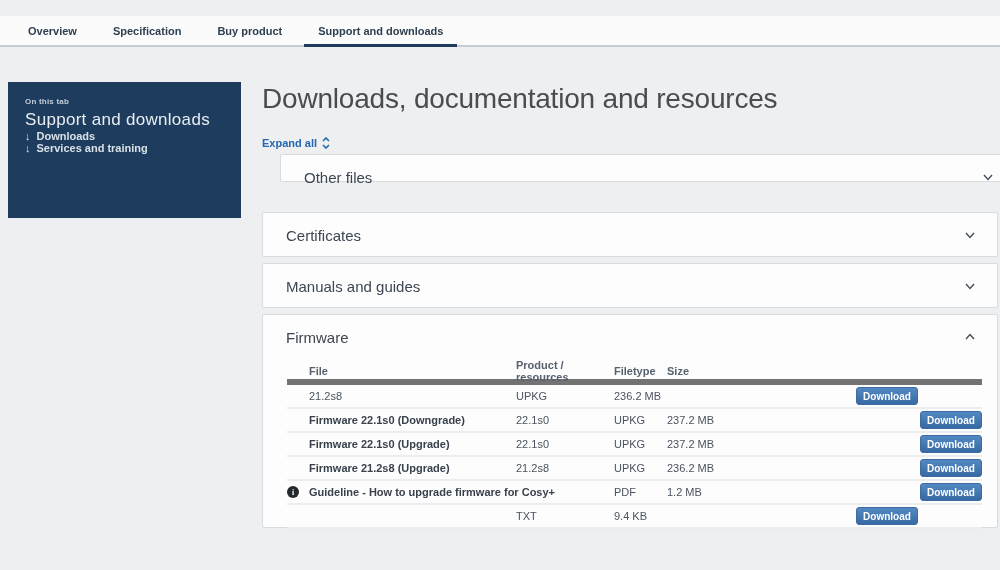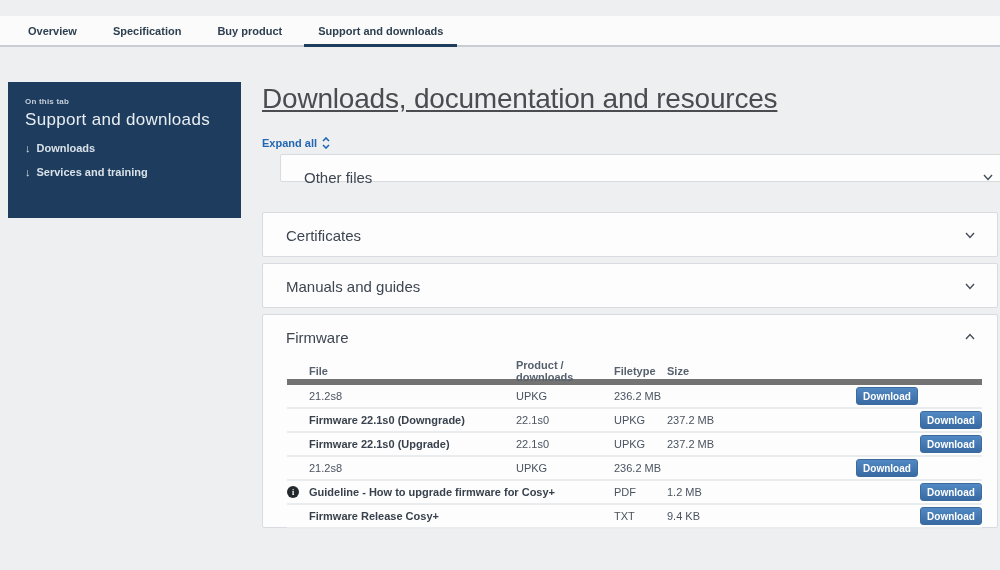--- a/index.html
+++ b/index.html
@@ -33,31 +33,30 @@
     background:#1d3c5e; padding:15px 16px 0 17px;
   }
   .sidebar .kicker {
     font-size:8px; font-weight:bold; color:#c4cfd9; letter-spacing:.2px;
   }
   .sidebar .side-title {
     font-size:17px; font-weight:400; color:#e8edf1;
     margin-top:4px; letter-spacing:.3px; white-space:nowrap;
   }
   .side-link {
-    margin-top:12px; font-size:11px; font-weight:bold; color:#d9e1e8;
+    margin-top:0; font-size:11px; font-weight:bold; color:#d9e1e8;
     cursor:pointer; white-space:nowrap;
   }
   .side-link .arr { margin-right:6px; font-weight:normal; }
 
   
   .page-title {
     position:absolute; left:262px; top:83px;
     font-size:28px; font-weight:500; color:#494c50; letter-spacing:-0.2px;
     white-space:nowrap;
-    text-decoration:underline;
   }
   .expand-all {
     position:absolute; left:262px; top:137px; width:736px;
     font-size:11px; font-weight:bold; color:#2267b2;
     cursor:pointer;
   }
   .expand-all .updown { display:inline-block; vertical-align:-2px; margin-left:5px; }
 
   
   .card {
@@ -181,21 +180,21 @@
           <polyline points="2,8 6,3.5 10,8" fill="none" stroke="#454e58" stroke-width="1.4"></polyline>
         </svg>
       </span>
   </div>
 
   <div class="fw-table">
 
     <div class="t-row head">
       <div></div>
       <div class="th">File</div>
-      <div class="th">Product / downloads</div>
+      <div class="th">Product / resources</div>
       <div class="th">Filetype</div>
       <div class="th">Size</div>
       <div></div>
     </div>
 
     <div class="t-row">
       <div></div>
       <div class="td">21.2s8</div>
       <div class="td">UPKG</div>
       <div class="td">236.2 MB</div>
@@ -221,20 +220,21 @@
       <div class="td">22.1s0</div>
       <div class="td">UPKG</div>
       <div class="td">237.2 MB</div>
       <div class="cell-btn">
           <button class="dl-btn">Download</button>
         </div>
     </div>
 
     <div class="t-row">
       <div></div>
+      <div class="td-file">Firmware 21.2s8 (Upgrade)</div>
       <div class="td">21.2s8</div>
       <div class="td">UPKG</div>
       <div class="td">236.2 MB</div>
       <div class="cell-btn">
           <button class="dl-btn">Download</button>
         </div>
     </div>
 
     <div class="t-row">
       <div>
@@ -244,21 +244,20 @@
       <div class="td"></div>
       <div class="td">PDF</div>
       <div class="td">1.2 MB</div>
       <div class="cell-btn">
           <button class="dl-btn">Download</button>
         </div>
     </div>
 
     <div class="t-row">
       <div></div>
-      <div class="td-file">Firmware Release Cosy+</div>
       <div class="td"></div>
       <div class="td">TXT</div>
       <div class="td">9.4 KB</div>
       <div class="cell-btn">
           <button class="dl-btn">Download</button>
         </div>
     </div>
   </div>
 </div>
 

